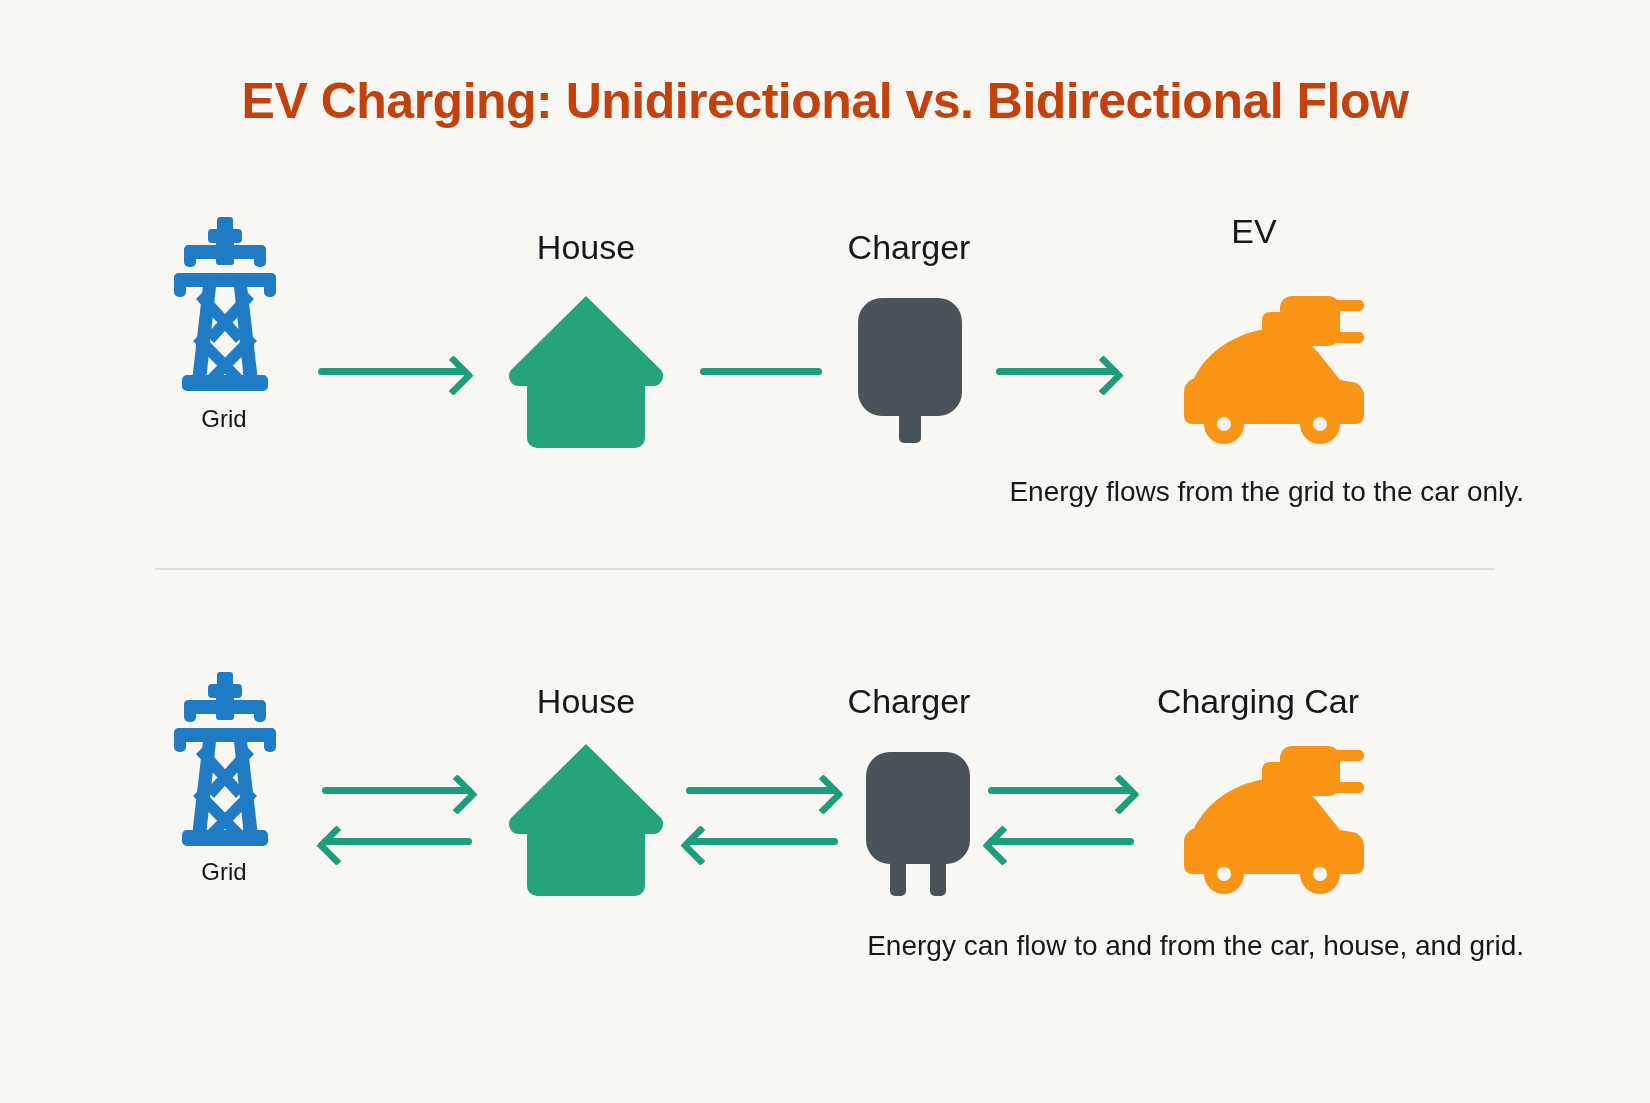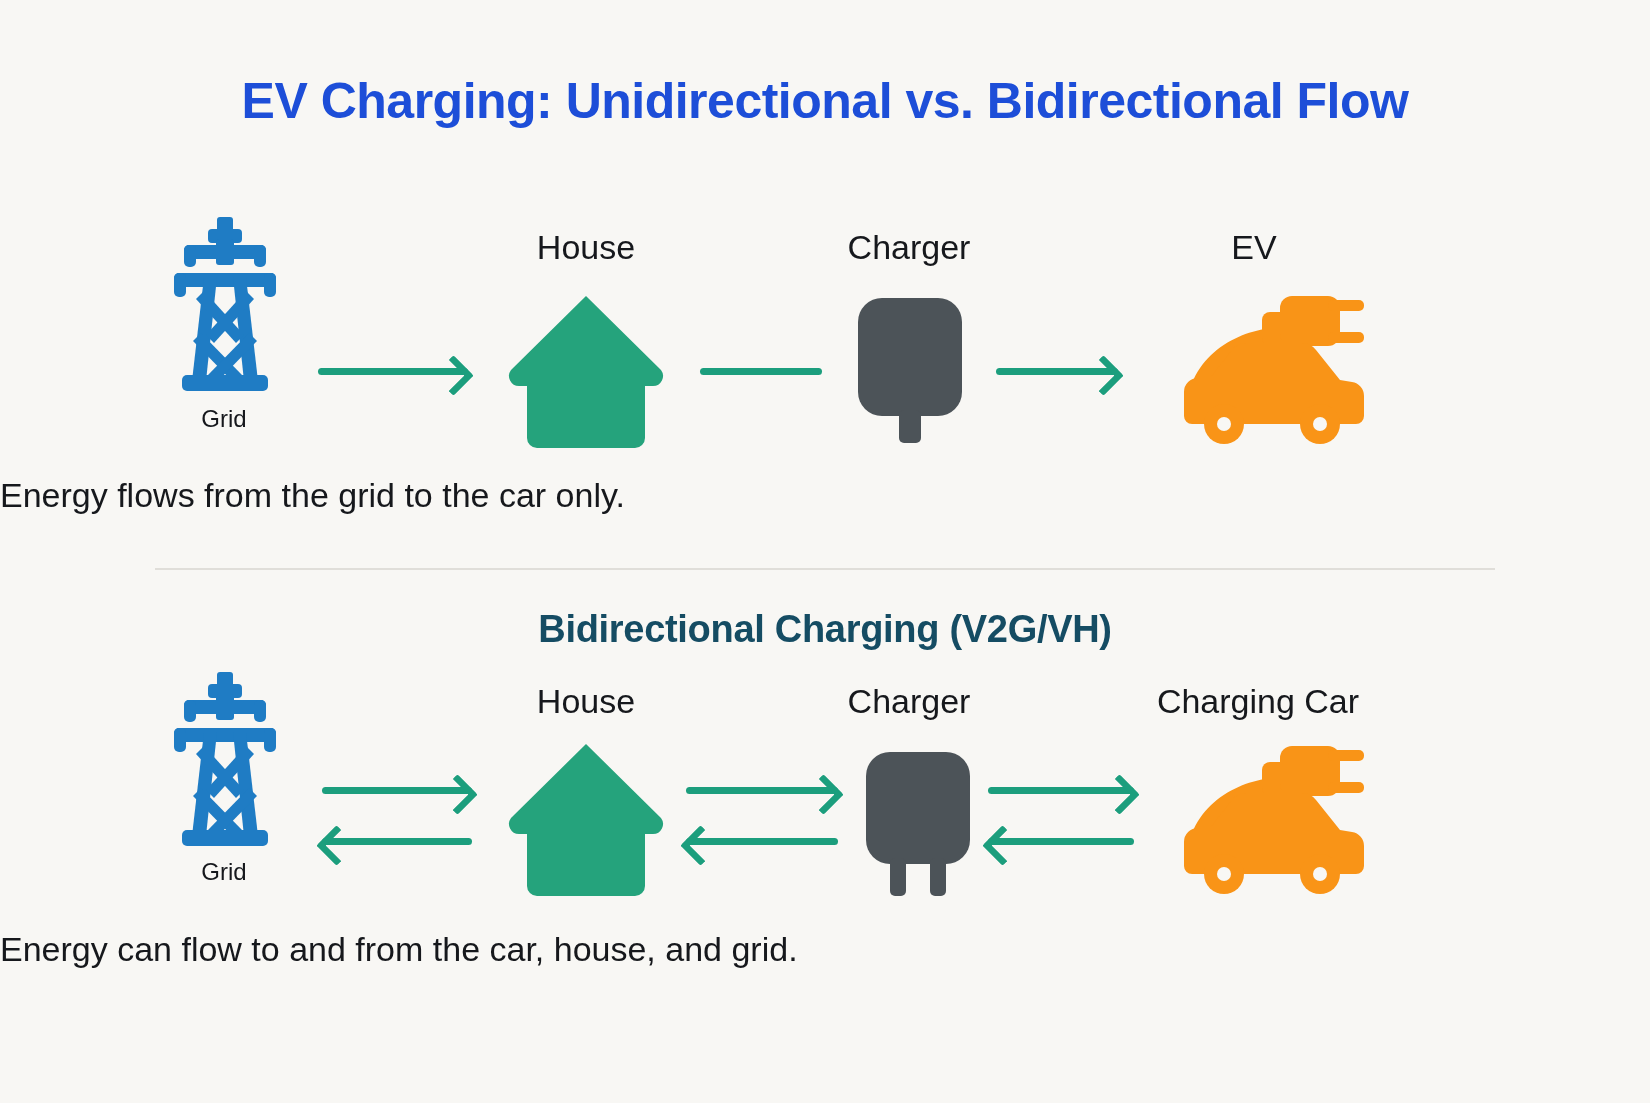--- a/index.html
+++ b/index.html
@@ -9,21 +9,21 @@
     font-family:"Liberation Sans", sans-serif;
     overflow:hidden;
     position:relative;
   }
   .page{position:relative;width:1650px;height:1103px;}
 
   .title{
     position:absolute;left:0;top:72px;width:1650px;
     text-align:center;
     font-size:50px;font-weight:bold;
-    color:#1d4ed8;
+    color:#c2410c;
     letter-spacing:-0.5px;
   }
 
   .section-heading{
     position:absolute;left:0;width:1650px;
     text-align:center;
     font-size:38px;font-weight:bold;
     color:#154c63;
     letter-spacing:-0.3px;
   }
@@ -48,22 +48,22 @@
     position:absolute;
     text-align:center;
     font-size:24px;
     color:#16181c;
     white-space:nowrap;
     transform:translateX(-50%);
   }
 
   .caption{
     position:absolute;left:0;width:1524px;
-    text-align:left;
-    font-size:34px;
+    text-align:right;
+    font-size:28px;
     color:#16181c;
   }
 
   .icon{position:absolute;}
 
   
   .conn{position:absolute;}
   .shaft{
     position:absolute;
     height:7px;
@@ -135,21 +135,21 @@
       <rect x="0" y="0" width="104" height="118" rx="24" fill="#4c5358"></rect>
       <rect x="41" y="112" width="22" height="33" rx="5" fill="#4c5358"></rect>
     </svg>
   </div>
 
   <div class="conn" style="left:996px;top:368px;width:122px;height:8px;">
     <div class="shaft" style="width:122px;"></div>
     <div class="head right"></div>
   </div>
 
-  <div class="node-label" style="left:1254px;top:228px;">EV</div>
+  <div class="node-label" style="left:1254px;top:212px;">EV</div>
   <div class="icon" style="left:1162px;top:288px;width:210px;height:160px;">
     <svg width="210" height="160" viewBox="0 0 210 160">
       <g fill="#f99417">
 
         <path d="M24 128 C24 72 70 44 110 40 L110 58 C78 62 42 80 42 128 Z"></path>
 
         <rect x="100" y="24" width="30" height="34" rx="8"></rect>
         <rect x="118" y="8" width="60" height="50" rx="12"></rect>
         <rect x="166" y="12" width="36" height="11" rx="5"></rect>
         <rect x="166" y="44" width="36" height="11" rx="5"></rect>
@@ -163,21 +163,20 @@
         <circle cx="62" cy="136" r="7"></circle>
         <circle cx="158" cy="136" r="7"></circle>
       </g>
     </svg>
   </div>
 
   <div class="caption" style="top:476px;">Energy flows from the grid to the car only.</div>
 
   <div class="divider"></div>
 
-  <div class="section-heading" style="top:608px;">Bidirectional Charging (V2G/VH)</div>
 
   <div class="icon" style="left:170px;top:670px;width:110px;height:180px;">
     <svg width="110" height="180" viewBox="0 0 110 180">
       <g fill="#1f7cc4">
         <rect x="47" y="2" width="16" height="16" rx="3"></rect>
         <rect x="38" y="14" width="34" height="14" rx="4"></rect>
         <rect x="14" y="30" width="82" height="14" rx="5"></rect>
         <rect x="14" y="30" width="12" height="22" rx="5"></rect>
         <rect x="84" y="30" width="12" height="22" rx="5"></rect>
         <rect x="46" y="24" width="18" height="26" rx="3"></rect>

